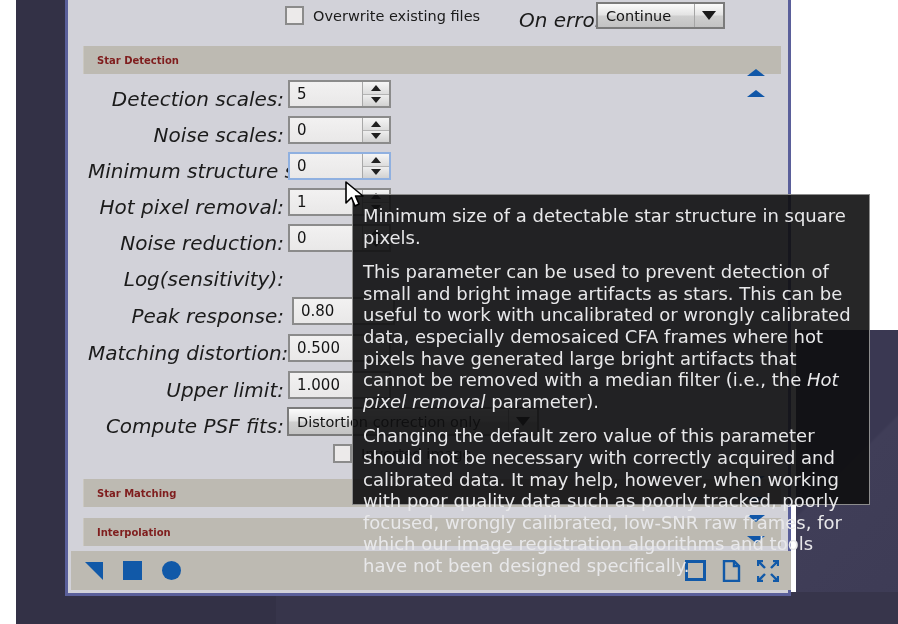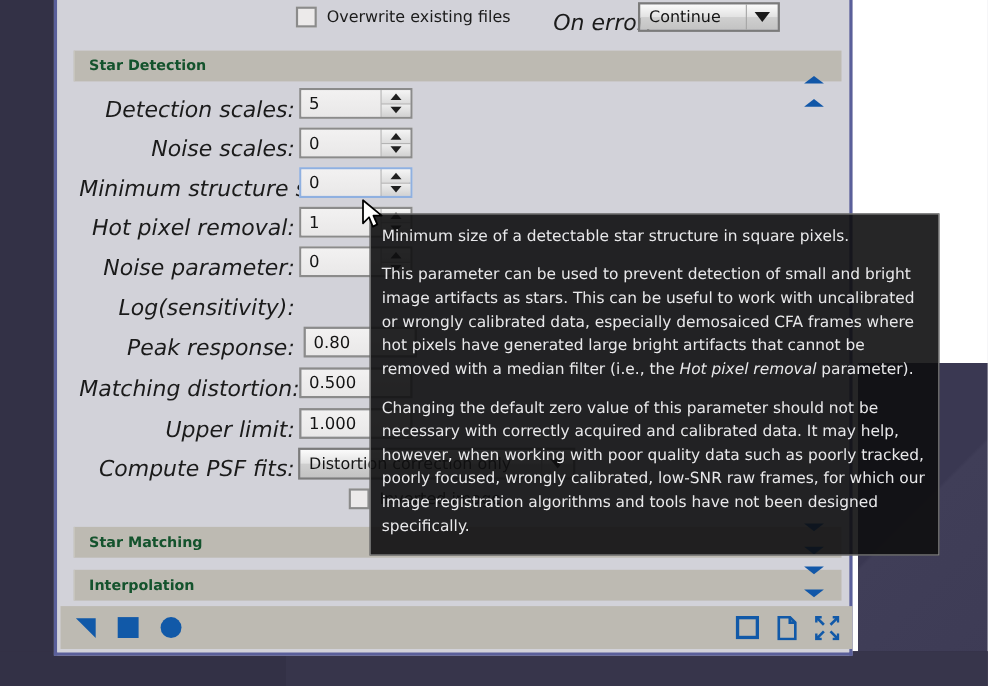--- a/index.html
+++ b/index.html
@@ -6,20 +6,21 @@
     margin: 0; padding: 0;
     width: 898px; height: 624px;
     overflow: hidden;
     font-family: "DejaVu Sans", "Liberation Sans", sans-serif;
   }
   #root {
     position: relative;
     width: 763px; height: 624px;
     background: #343247;
     background-image: linear-gradient(135deg, #32304a 0%, #34324a 40%, #3a3852 100%);
+    margin-left: 16px;
   }
   
   #desk-shade1 {
     position:absolute; left:0; top:0; width:160px; height:120px;
     background: linear-gradient(135deg,#2f2d42 0%, #2f2d42 55%, #373549 56%, #373549 100%);
   }
   #desk-shade2 {
     position:absolute; left:0; top:0; width:55px; height:624px;
     background:#333146;
   }
@@ -127,21 +128,21 @@
   }
 
   
   .section {
     position:absolute; height:28px;
     background:#bdbab2;
     display:flex; align-items:center;
     border-left:1px solid #cac7c0;
   }
   .section-title {
-    font-size:13px; font-weight:bold; color:#14532d;
+    font-size:10px; font-weight:bold; color:#7f1d1d;
     margin-left:13px; white-space:nowrap;
   }
   .section-arrow { position:absolute; right:16px; top:4px; }
 
   .chev { width:0;height:0; margin:0 auto; }
   .chev-up { border-left:9px solid transparent;border-right:9px solid transparent;border-bottom:7px solid #1157a8; }
   .chev-dn { border-left:9px solid transparent;border-right:9px solid transparent;border-top:7px solid #1157a8; }
   .chev-gap { height:2px; }
 
   
@@ -166,21 +167,21 @@
   .ico-collapse { position:relative;width:22px;height:22px; }
 
   
   #tooltip {
     position:absolute;
     left:336px; top:194px; width:518px; height:311px;
     border:1px solid #8d8d8d;
     box-sizing:border-box;
     background: rgba(14,14,16,0.90);
     color:#e8e8ea;
-    font-size:14px;
+    font-size:18px;
     line-height:21.6px;
     padding:10px 12px 0 10px;
     z-index: 40;
   }
   #tooltip p { margin:0 0 13px 0; }
   #tooltip p:last-child { margin-bottom:0; }
   #tooltip .it { font-style:italic; }
 
   
   #cursor { position:absolute; left:328px; top:180px; z-index:60; }
@@ -265,21 +266,21 @@
         <span class="spin-btns">
           <span class="spin-btn">
               <span class="sp-up"></span>
             </span>
           <span class="spin-btn bot">
               <span class="sp-dn"></span>
             </span>
         </span>
       </div>
 
-      <span class="label" style="position:absolute; left:20px; top:237px; width:196px;">Noise parameter:</span>
+      <span class="label" style="position:absolute; left:20px; top:237px; width:196px;">Noise reduction:</span>
       <div class="spin" style="position:absolute; left:220px; top:230px; width:103px;">
         <span class="spin-val">0</span>
         <span class="spin-btns">
           <span class="spin-btn">
               <span class="sp-up"></span>
             </span>
           <span class="spin-btn bot">
               <span class="sp-dn"></span>
             </span>
         </span>

